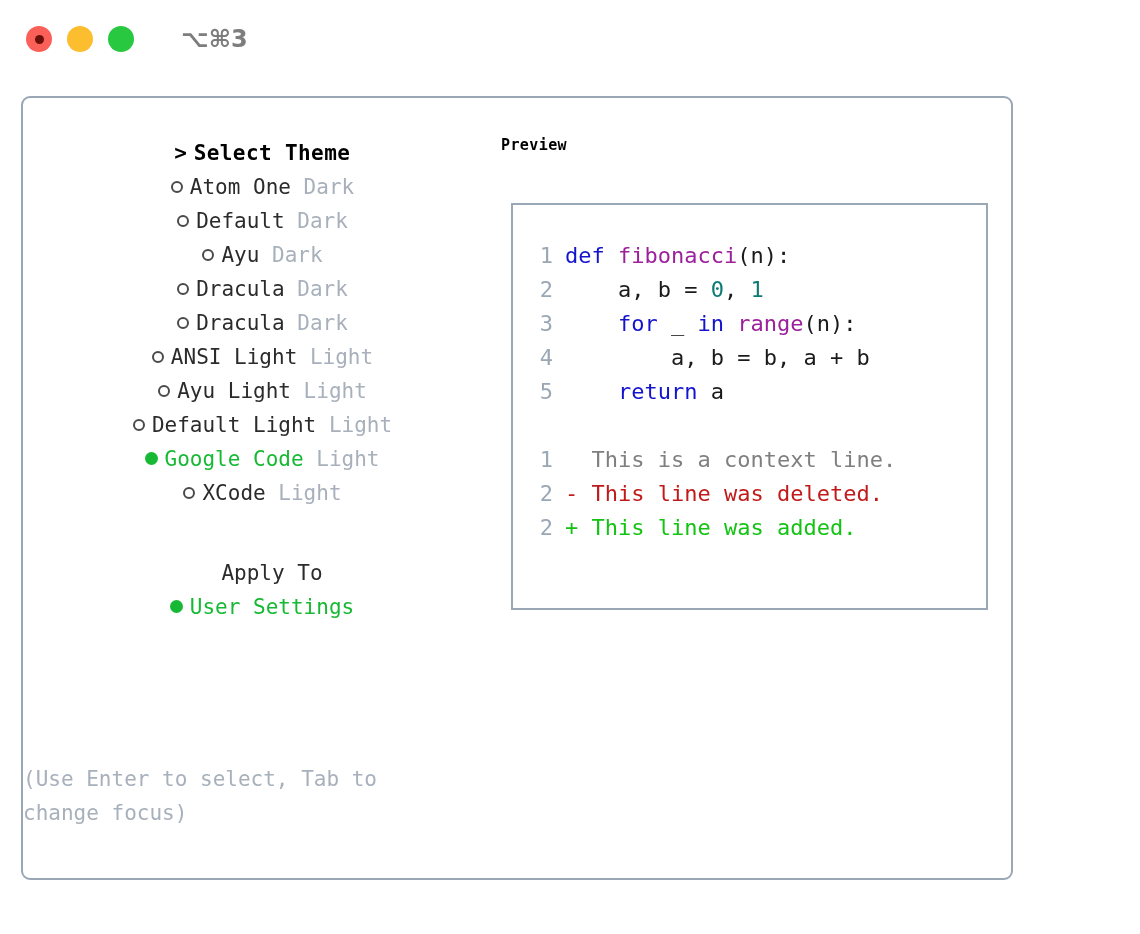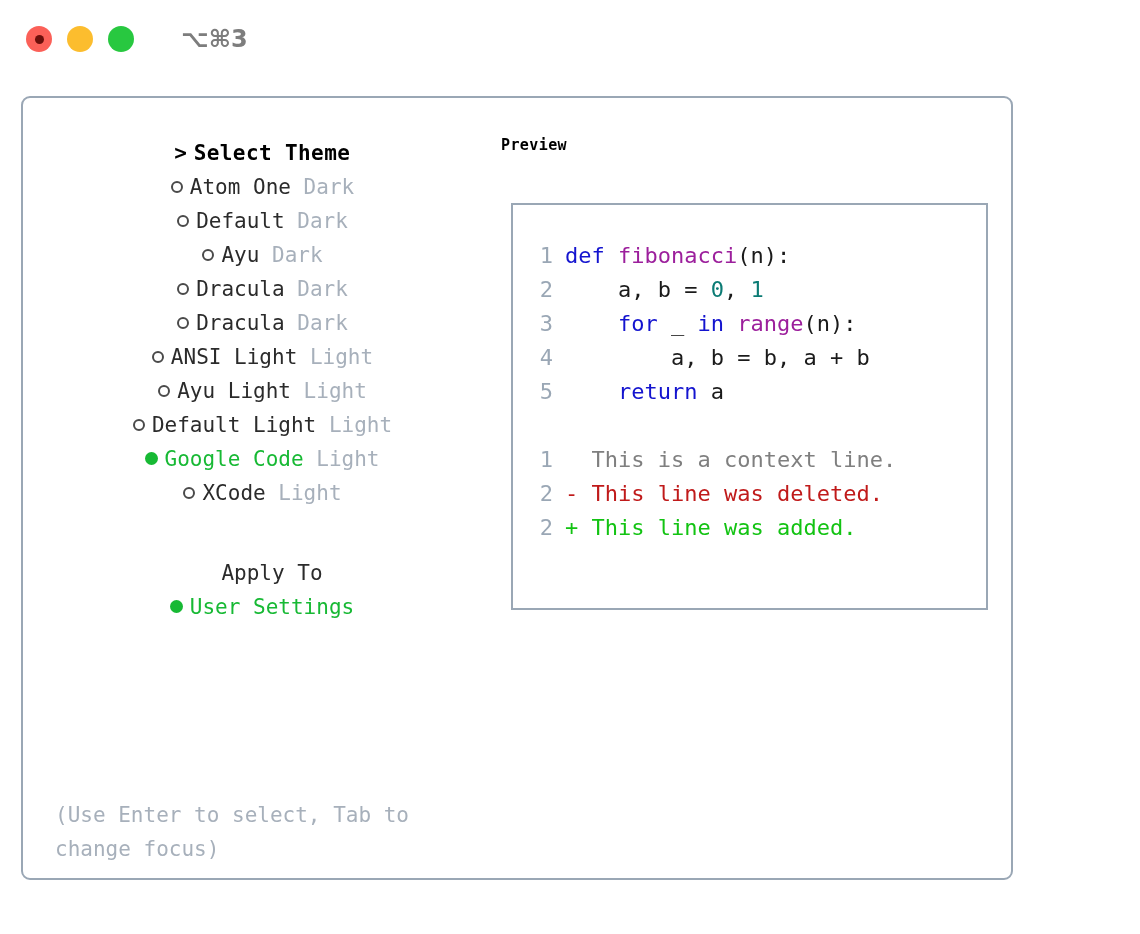--- a/index.html
+++ b/index.html
@@ -136,27 +136,26 @@
   .section-gap { height: 46px; }
   .row.subheader {
     font-weight: 400;
     color: #2b2b2b;
     padding-left: 26px;
     box-sizing: content-box;
   }
 
   #hint {
     position: absolute;
-    left: 32px;
+    left: 0;
     top: 664px;
     width: 420px;
     font-size: 21px;
     line-height: 34px;
     color: #a7b0bb;
-    margin-top: 36px;
   }
 
   
   #preview-title {
     position: absolute;
     left: 478px;
     top: 38px;
     font-size: 15px;
     font-weight: 700;
     color: #000000;

